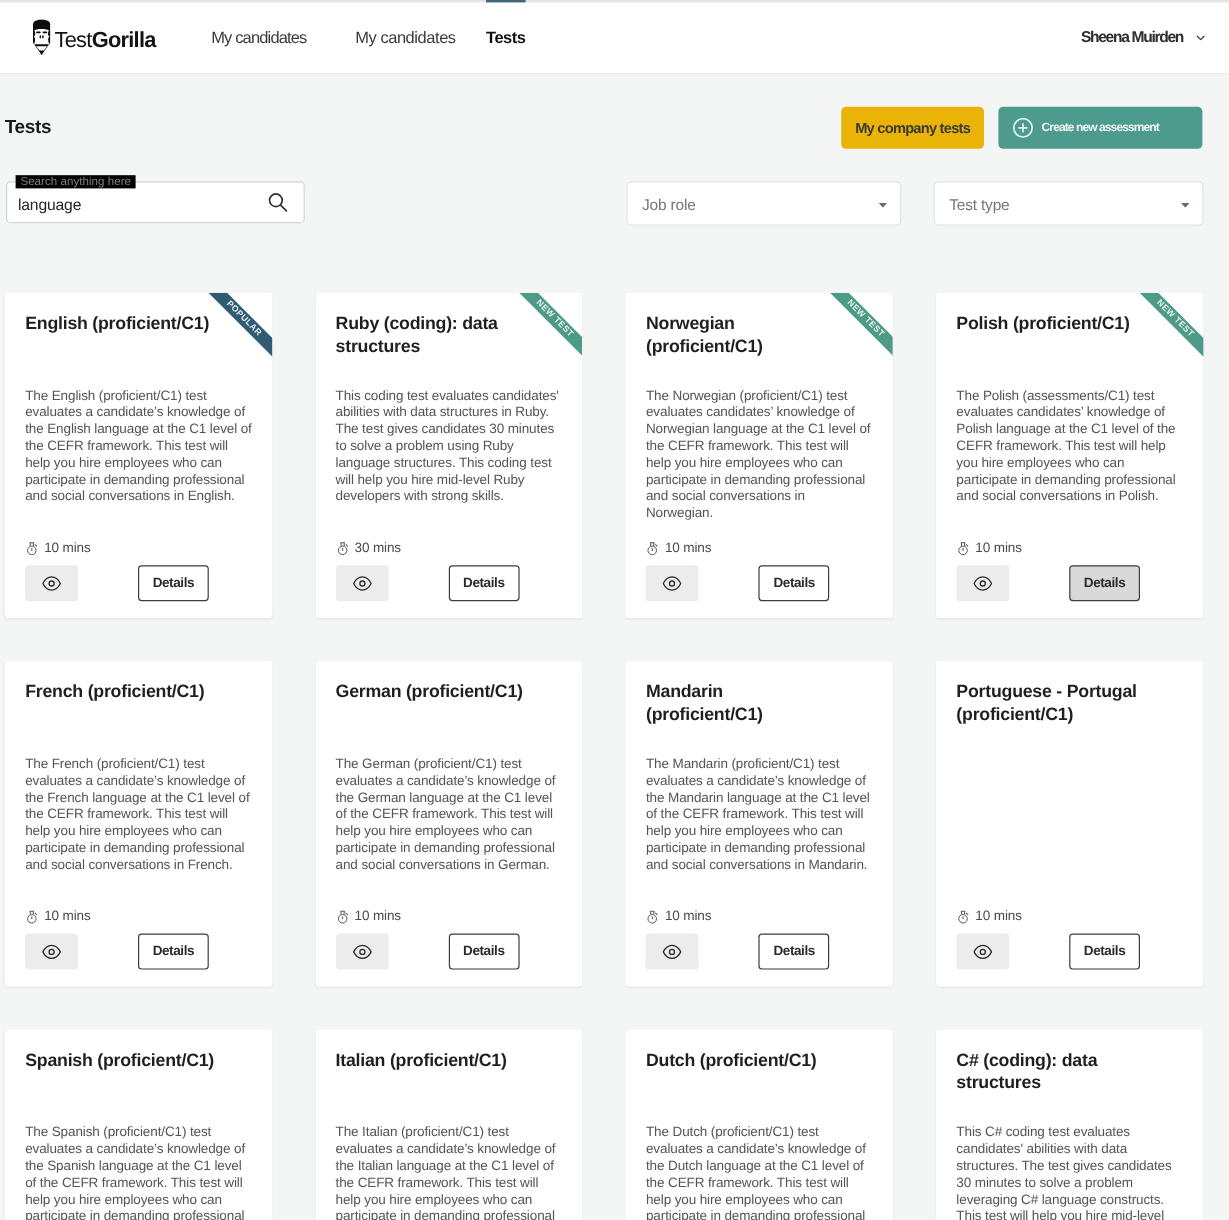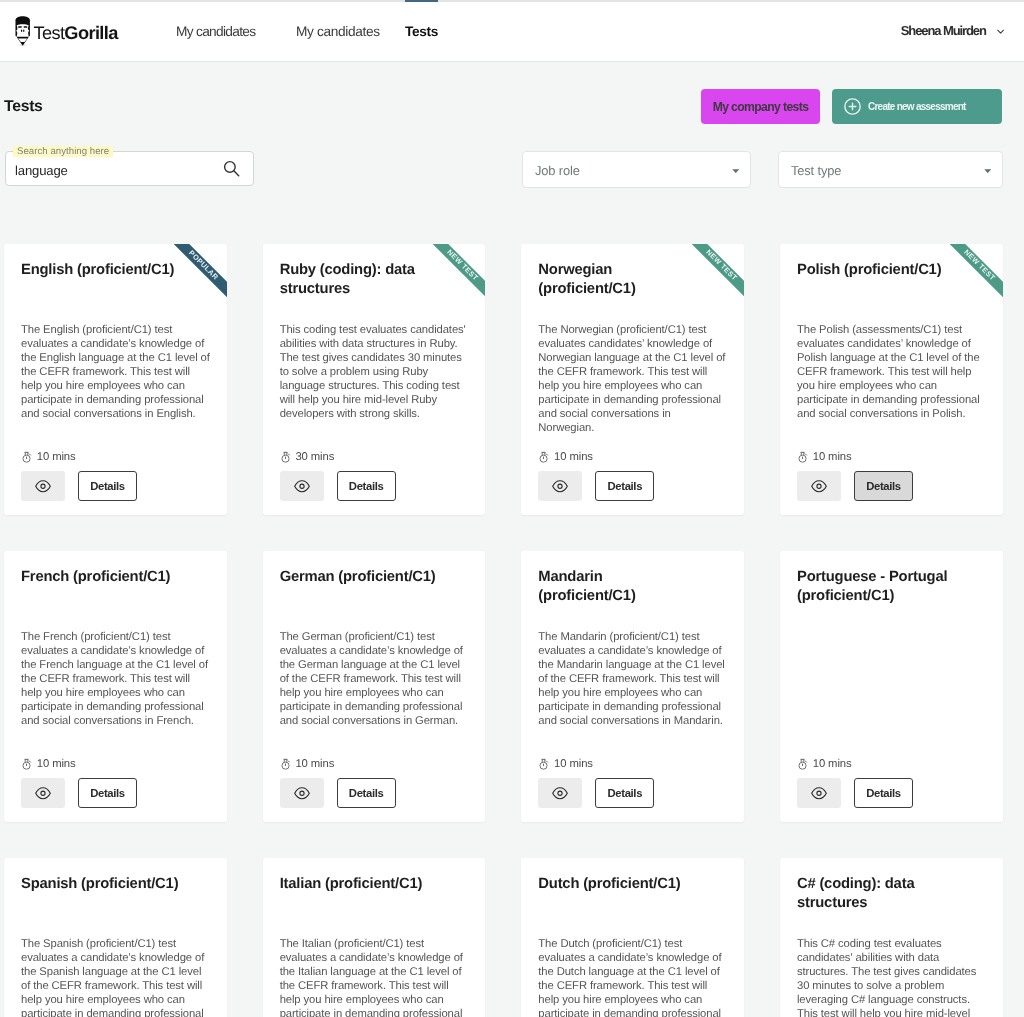--- a/index.html
+++ b/index.html
@@ -8,59 +8,59 @@
   font-family: "Liberation Sans", sans-serif;
   background:#f4f5f5;
   color:#333;
   -webkit-font-smoothing: antialiased;
   text-rendering: geometricPrecision;
 }
 
 .topnav{position:relative;height:62px;background:#fff;display:flex;align-items:center;border-bottom:1px solid #e6e8e8;}
 .tabtrack{position:absolute;top:0;left:0;right:0;height:2px;background:#e3e5e5;}
 .active-bar{position:absolute;top:0;left:405px;width:33px;height:2px;background:#41687d;}
-.logo{display:flex;align-items:center;margin-left:15px;text-decoration:none;}
+.logo{display:flex;align-items:center;margin-left:27px;text-decoration:none;}
 .logo-mark{width:15.4px;height:30px;margin-right:3px;display:block;margin-top:0px;}
 .logo-text{font-size:18.2px;letter-spacing:-0.6px;color:#141414;line-height:1;position:relative;top:3px;}
 .logo-text b{font-weight:700;}
 .navlinks{position:absolute;left:0;top:0;height:100%;}
 .navlink{position:absolute;top:24px;font-size:13.7px;letter-spacing:-0.68px;color:#3a3a3a;white-space:nowrap;text-decoration:none;line-height:16px;}
 .navlink.active{font-weight:700;color:#111;}
 .nl2{left:405px;letter-spacing:-0.35px;}
 .nl0{left:176px;}
 .nl1{left:296px;letter-spacing:-0.35px;}
 .user{position:absolute;right:20px;display:flex;align-items:center;}
 .user-name{font-size:13px;letter-spacing:-1.1px;font-weight:700;color:#2e2e2e;margin-right:11px;}
 
 .pagehead{position:relative;height:35px;margin-top:27px;}
 .pagetitle{position:absolute;left:4px;top:9px;font-size:15.8px;font-weight:700;color:#1a1a1a;letter-spacing:-0.3px;}
-.btn-company{position:absolute;left:701px;top:0;width:119px;height:35px;background:#d946ef;color:#3b3b3b;font-size:12.2px;font-weight:700;border:none;border-radius:4px;cursor:pointer;font-family:inherit;letter-spacing:-0.62px;}
+.btn-company{position:absolute;left:701px;top:0;width:119px;height:35px;background:#eab308;color:#3b3b3b;font-size:12.2px;font-weight:700;border:none;border-radius:4px;cursor:pointer;font-family:inherit;letter-spacing:-0.62px;}
 .btn-create{position:absolute;left:832px;top:0;width:170px;height:35px;background:#4c9b8c;color:#fff;font-size:10px;font-weight:700;border:none;border-radius:4px;display:flex;align-items:center;cursor:pointer;font-family:inherit;letter-spacing:-0.75px;padding-left:12px;color:#eef6f3;}
 .btn-create .ico{display:flex;margin-right:7px;}
 
 .filterbar{position:relative;height:36px;margin-top:28px;}
 .search-wrap{position:absolute;left:5px;top:-1px;width:249px;height:35px;}
 .search-box{position:absolute;inset:0;border:1px solid #d2d6d6;border-radius:4px;background:#fff;}
 .search-val{position:absolute;left:10px;top:12px;font-size:13.1px;letter-spacing:-0.15px;color:#262626;}
 .search-icon{position:absolute;right:14px;top:9px;}
-.search-label{position:absolute;top:-5px;left:8px;background:#fef9c3;padding:0 4px;font-size:9.6px;letter-spacing:0.05px;color:#7b8383;line-height:11px;}
+.search-label{position:absolute;top:-5px;left:8px;background:#000000;padding:0 4px;font-size:9.6px;letter-spacing:0.05px;color:#7b8383;line-height:11px;}
 .sel{position:absolute;top:-1px;height:37px;border:1px solid #e2e5e5;border-radius:4px;background:#fff;}
 .sel .lbl{position:absolute;left:12px;top:11px;font-size:12.9px;letter-spacing:-0.15px;color:#707878;}
 .sel .caret{position:absolute;right:11px;top:17px;}
 #sel0{left:522px;width:229px;}
 #sel1{left:778px;width:225px;}
 
 .grid{position:relative;margin-top:56px;display:grid;grid-template-columns:repeat(4,222.8px);column-gap:35.87px;row-gap:36px;padding-left:4px;}
 .card{position:relative;background:#fff;border-radius:3px;height:271px;overflow:hidden;box-shadow:0 1px 2px rgba(0,0,0,0.05);}
 .card-title{position:absolute;left:17px;width:161px;top:17px;font-size:14.8px;font-weight:700;color:#1f1f1f;line-height:18.7px;letter-spacing:-0.2px;}
 .card-desc{position:absolute;left:17px;width:189px;top:80px;font-size:11.25px;letter-spacing:-0.1px;color:#545454;line-height:13.95px;}
 .card-foot{position:absolute;left:17px;right:17px;bottom:14px;}
 .dur{display:flex;align-items:center;font-size:11.3px;color:#4b4b4b;margin-bottom:8px;letter-spacing:-0.12px;height:14px;padding-top:2px;}
 .dur .ico{display:flex;margin-right:5px;margin-left:1px;margin-top:-1px;}
-.card-btns{display:flex;}
+.card-btns{display:flex;gap:37px;}
 .btn-eye{width:44px;height:30px;background:#ececec;border:none;border-radius:3px;display:flex;align-items:center;justify-content:center;cursor:pointer;margin-right:13px;}
 .btn-details{height:30px;width:59px;background:#fff;border:1px solid #3d3d3d;border-radius:3px;font-size:11.3px;font-weight:700;color:#2b2b2b;cursor:pointer;padding:0;font-family:inherit;letter-spacing:-0.35px;}
 .btn-details.active{background:#d9d9d9;}
 
 .ribbon{position:absolute;top:0;right:0;width:61px;height:61px;overflow:hidden;}
 .ribbon i{position:absolute;display:block;width:130px;height:10.9px;left:-18.5px;top:24.55px;
   transform:rotate(45deg);font-style:normal;}
 .ribbon i span{position:absolute;left:0;top:0;width:105px;height:10.9px;line-height:10.9px;text-align:center;
   font-size:7.2px;font-weight:700;letter-spacing:.42px;color:#eaf2f2;}
 .ribbon.popular i{background:#2f5b73;}

